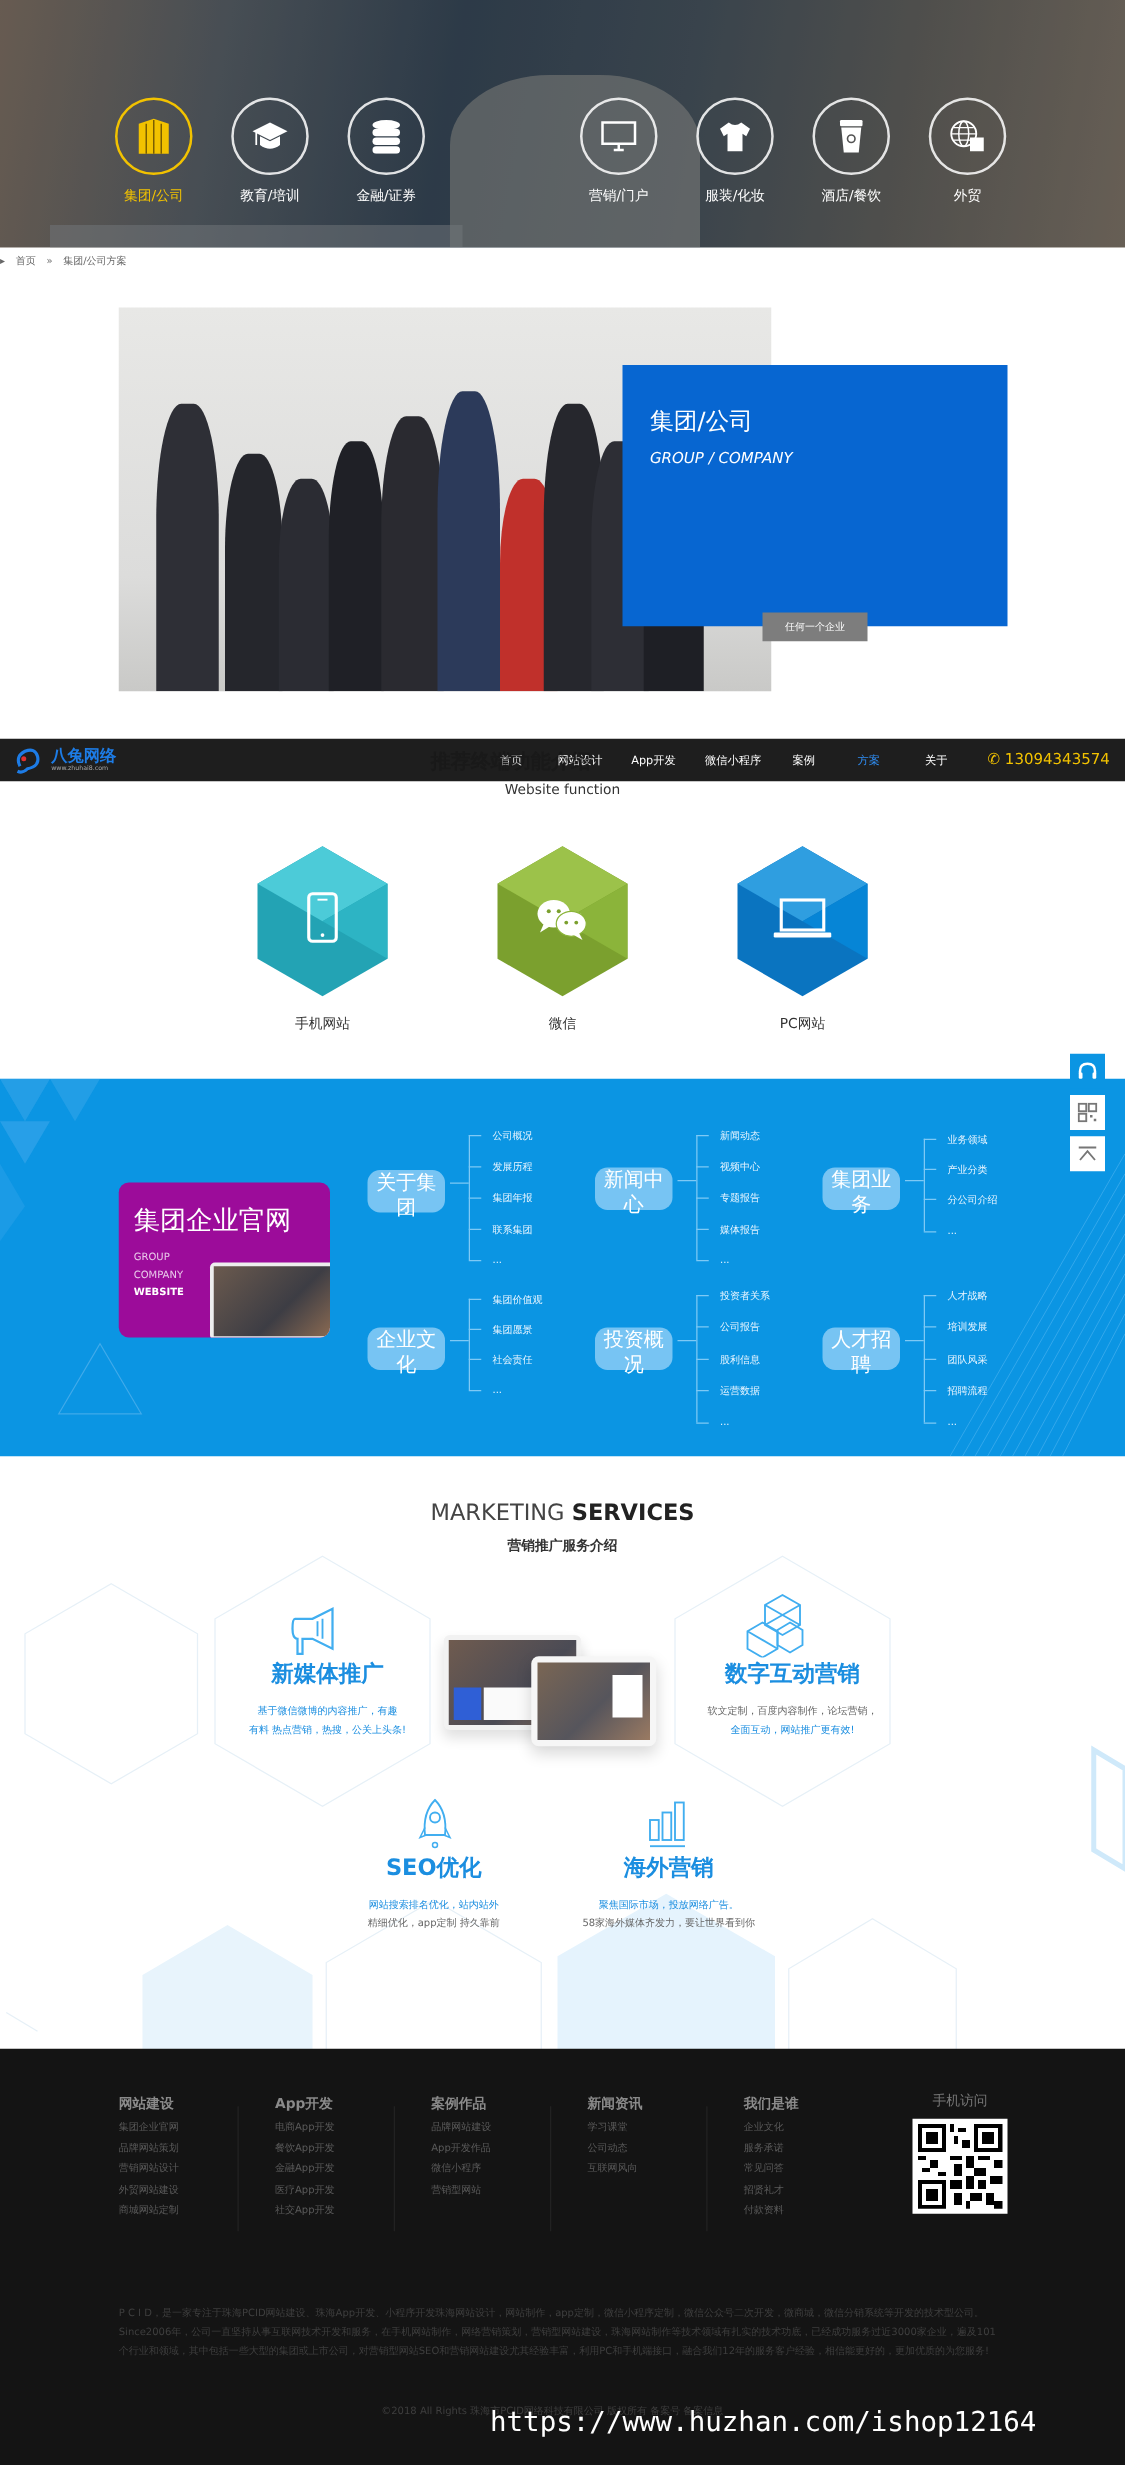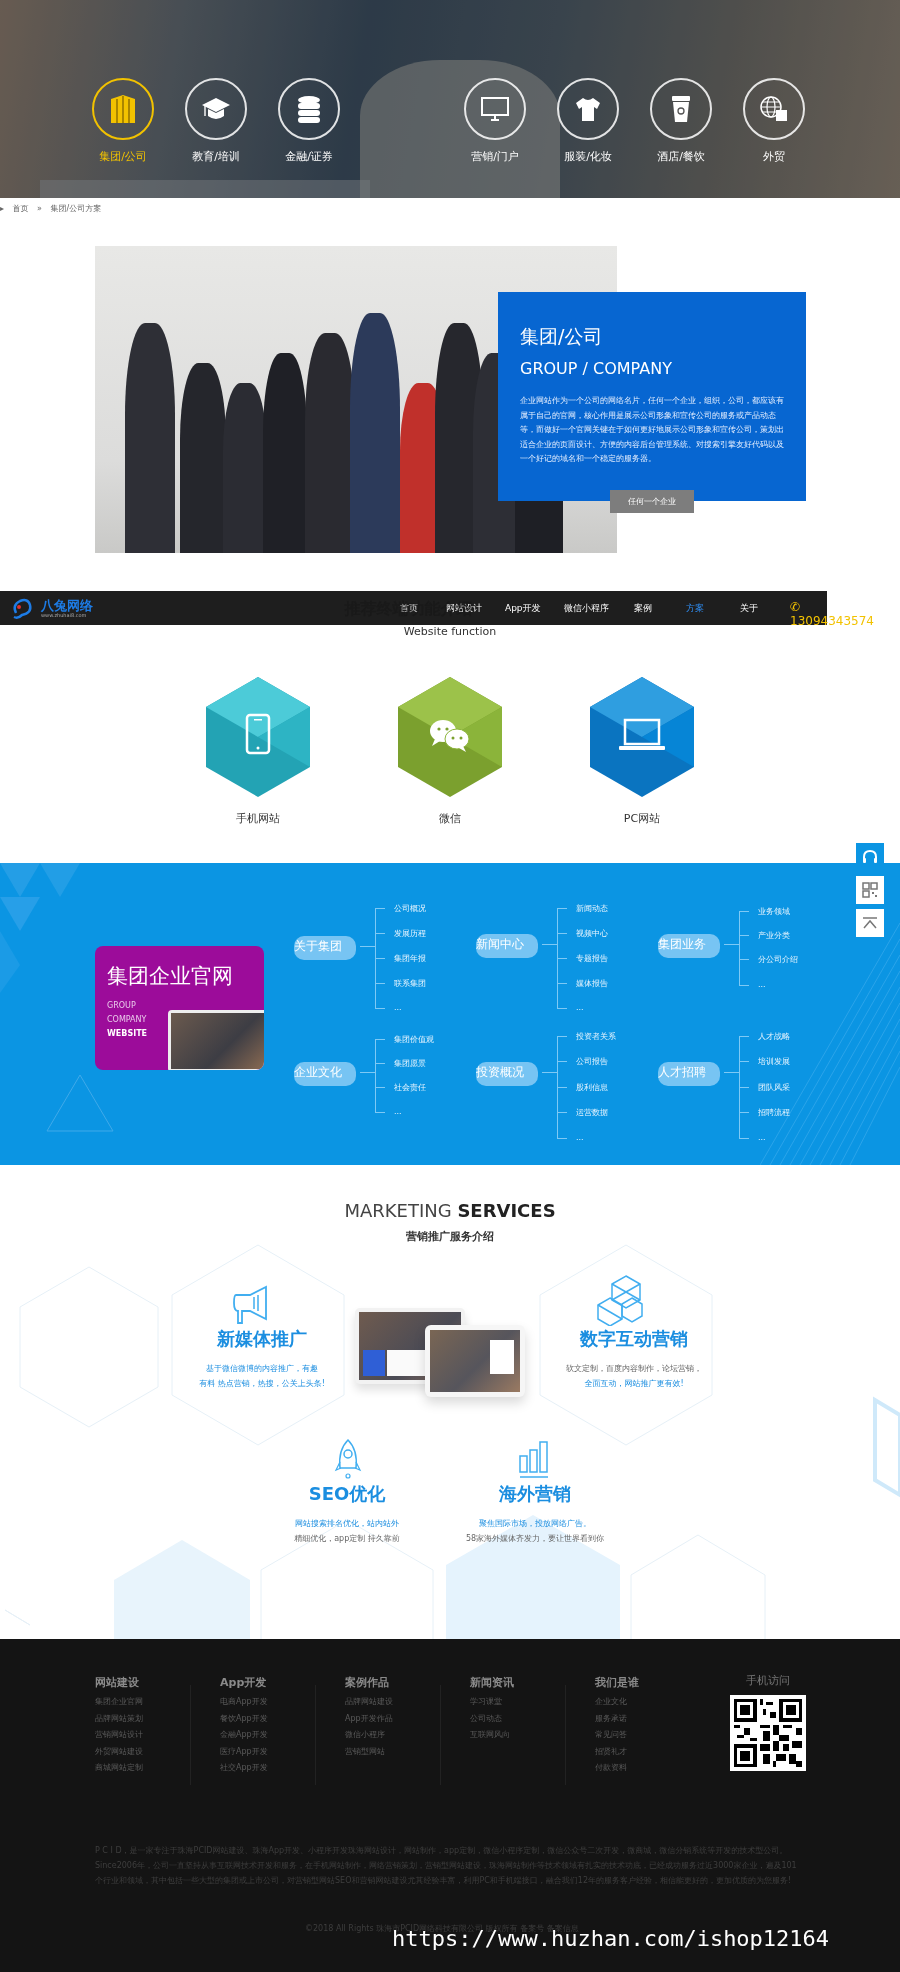--- a/index.html
+++ b/index.html
@@ -16,44 +16,44 @@
 .cat .lbl{display:block;margin-top:9px;font-size:11px;color:#fff;}
 .cat.active .lbl{color:#f2c200;}
 
 #crumb{left:0;top:203px;font-size:8px;color:#666;}
 #crumb span{margin-right:6px;}
 
 #photo{left:95px;top:246px;width:522px;height:307px;background:linear-gradient(180deg,#e8e8e6 0%,#dcdcdb 70%,#c9c9c7 100%);overflow:hidden;}
 .person{position:absolute;bottom:0;border-radius:40% 40% 0 0;}
 #bluebox{left:498px;top:292px;width:308px;height:209px;background:#0766d1;color:#fff;padding:32px 22px 0 22px;}
 #bluebox .t1{font-size:19px;}
-#bluebox .t2{font-size:16px;margin-top:9px;}
+#bluebox .t2{font-size:12px;margin-top:9px;font-style:italic;}
 #bluebox .desc{font-size:8px;line-height:14.5px;margin-top:16px;color:#e6efff;}
 #casebtn{left:610px;top:490px;width:84px;height:23px;background:#7d7d7d;color:#fff;font-size:8px;text-align:center;line-height:23px;}
 
-#nav{left:0;top:591px;width:827px;height:34px;background:#1e1e1e;padding-left:44px;}
+#nav{left:0;top:591px;width:900px;height:34px;background:#1e1e1e;padding-left:44px;}
 #logo{left:10px;top:4px;display:flex;align-items:center;}
 #logo .name{color:#1d7ce6;font-size:13px;font-weight:bold;line-height:13px;}
 #logo .url{color:#aaa;font-size:5px;}
 .navitem{position:absolute;top:11px;font-size:9px;color:#fff;}
 .navitem.active{color:#2f8cf0;}
 #phone{position:absolute;left:790px;top:9px;color:#f2c200;font-size:12px;}
 #sectitle{left:0;top:598px;width:817px;text-align:center;font-size:16px;color:#222;font-weight:bold;opacity:.9;}
 #secsub{left:0;top:625px;width:900px;text-align:center;font-size:11px;color:#333;}
 
 .feat{position:absolute;top:675px;width:110px;text-align:center;}
 .feat .lbl{display:block;margin-top:8px;font-size:11px;color:#333;}
 
 #sitemap{left:0;top:863px;width:900px;height:302px;background:#0b95e3;overflow:hidden;}
 #purple{left:95px;top:946px;width:169px;height:124px;background:#9c0c9a;border-radius:8px;overflow:hidden;color:#fff;}
 #purple .big{position:absolute;left:12px;top:16px;font-size:21px;}
 #purple .s{position:absolute;left:12px;font-size:8px;color:#e9c9ea;}
 #purple .screen{position:absolute;left:73px;top:64px;width:100px;height:62px;background:#eee;border-radius:4px;padding:3px;}
 #purple .screen div{width:100%;height:100%;background:linear-gradient(135deg,#6b5a4e,#3d3d44 60%,#8a6a52);}
-.pill{position:absolute;width:62px;height:24px;border-radius:10px;background:#77c4f3;color:#fff;font-size:12px;text-align:left;line-height:20px;}
+.pill{position:absolute;width:62px;height:34px;border-radius:10px;background:#77c4f3;color:#fff;font-size:16px;text-align:center;line-height:20px;}
 .branch{position:absolute;width:10px;border-left:1px solid #7ec9f5;}
 .stub{position:absolute;height:1px;background:#7ec9f5;}
 .leaf{position:absolute;font-size:8px;color:#e8f5ff;}
 
 .tool{position:absolute;left:856px;width:28px;height:28px;display:flex;align-items:center;justify-content:center;}
 
 #mtitle{left:0;top:1200px;width:900px;text-align:center;font-size:18px;color:#444;}
 #mtitle b{color:#222;}
 #msub{left:0;top:1229px;width:900px;text-align:center;font-size:11px;color:#333;font-weight:bold;}
 .svc{position:absolute;width:170px;text-align:center;}
@@ -165,21 +165,20 @@
   <div class="person" style="left:210px;width:50px;height:220px;background:#2a2a30;"></div>
   <div class="person" style="left:255px;width:50px;height:240px;background:#2c3a5a;"></div>
   <div class="person" style="left:305px;width:46px;height:170px;background:#c0302b;"></div>
   <div class="person" style="left:340px;width:48px;height:230px;background:#26272d;"></div>
   <div class="person" style="left:378px;width:46px;height:200px;background:#2d2e35;"></div>
   <div class="person" style="left:420px;width:48px;height:210px;background:#1e1f25;"></div>
 </div>
 <div id="bluebox" class="abs">
   <div class="t1">集团/公司</div>
   <div class="t2">GROUP / COMPANY</div>
-  <div class="desc">企业网站作为一个公司的网络名片，任何一个企业，组织，公司，都应该有属于自己的官网，核心作用是展示公司形象和宣传公司的服务或产品动态等，而做好一个官网关键在于如何更好地展示公司形象和宣传公司，策划出适合企业的页面设计、方便的内容后台管理系统、对搜索引擎友好代码以及一个好记的域名和一个稳定的服务器。</div>
 </div>
 <div id="casebtn" class="abs">任何一个企业</div>
 
 <div id="nav" class="abs">
   <div id="logo" class="abs">
     <svg width="28" height="26" viewBox="0 0 28 26">
         <path d="M6 18 Q2 10 10 6 Q18 3 20 10 Q22 18 12 20 Q8 24 4 22" fill="none" stroke="#1d7ce6" stroke-width="2.5"></path>
         <circle cx="9" cy="12" r="2" fill="#e03030"></circle>
       </svg>
     <div style="margin-left:3px;">

